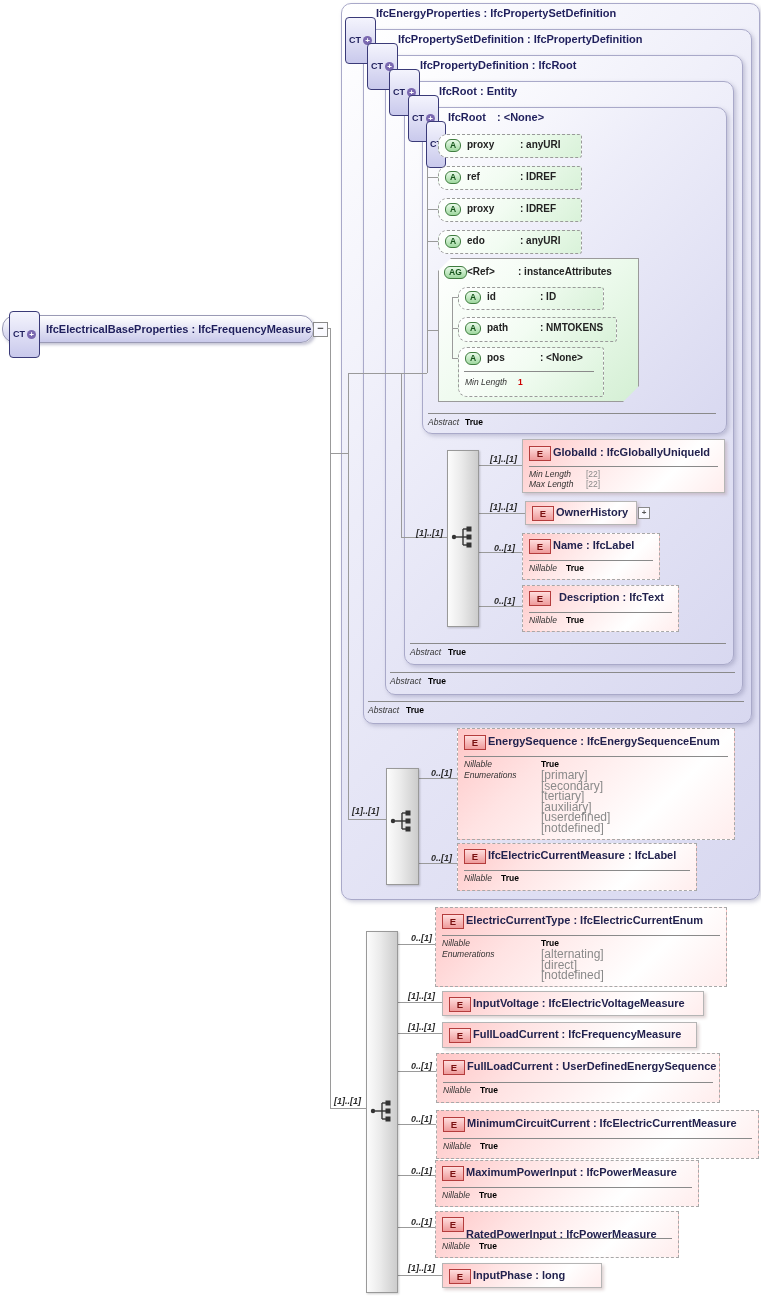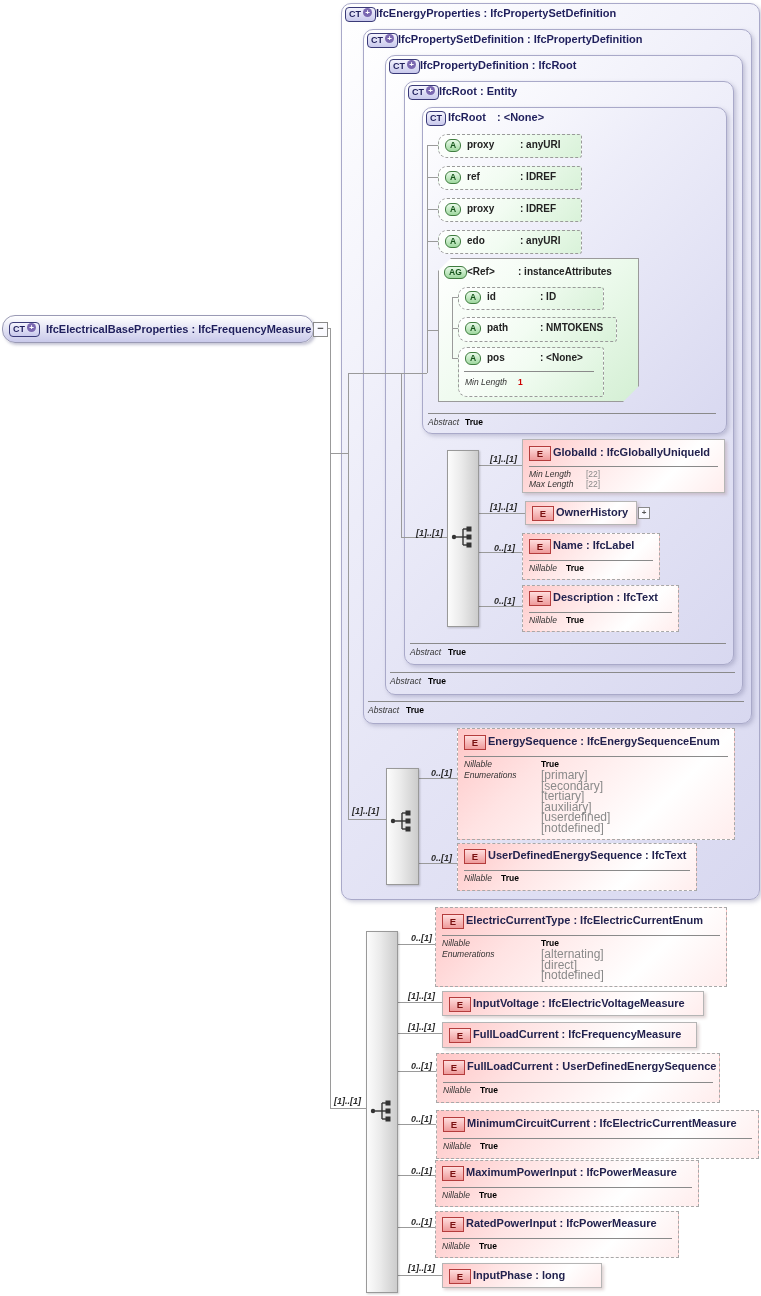--- a/index.html
+++ b/index.html
@@ -4,24 +4,24 @@
 <style>
   html,body{margin:0;padding:0;background:#fff;}
   #stage{position:relative;width:761px;height:1296px;background:#fff;overflow:hidden;
          font-family:"Liberation Sans",sans-serif;}
   .abs{position:absolute;}
   
   .ctbox{position:absolute;border:1px solid #a9a9c9;border-radius:10px;
          background:linear-gradient(135deg,#ffffff 0%,#ededf9 40%,#d8d8f0 100%);
          box-shadow:2px 2px 4px rgba(110,110,150,.35);}
   .hdr{position:absolute;font-size:11px;font-weight:bold;color:#1f1f5c;white-space:nowrap;}
-  .ctbadge{position:absolute;display:flex;align-items:flex-start;gap:2px;height:13px;
-           border:1.5px solid #3a3a78;border-radius:4px;padding:0 3px;
+  .ctbadge{position:absolute;display:flex;align-items:center;gap:2px;height:13px;
+           border:1.5px solid #3a3a78;border-radius:4px;padding:16px 3px;
            background:linear-gradient(#f4f4fd,#c9c9ec);color:#1f1f5c;
-           font-size:9px;font-weight:bold;line-height:13px;}
+           font-size:9px;font-weight:bold;line-height:13px;margin-top:10px;}
   .plusdot{width:9px;height:9px;border-radius:50%;background:#7a68b0;color:#fff;
            font-size:8px;line-height:9px;text-align:center;font-weight:bold;}
   
   .abox{position:absolute;border:1px dashed #9a9a9a;border-radius:9px 3px 3px 9px;
         background:linear-gradient(135deg,#ffffff 0%,#f2fcf2 45%,#d9f2d9 100%);
         display:flex;align-items:center;}
   .agbox{position:absolute;border:1px solid #9a9a9a;
          background:linear-gradient(135deg,#ffffff 0%,#ecfaec 55%,#d4efd4 100%);
          clip-path:polygon(13px 0,100% 0,100% calc(100% - 16px),calc(100% - 16px) 100%,0 100%,0 13px);
          box-shadow:2px 2px 3px rgba(120,150,120,.3);}
@@ -231,21 +231,21 @@
     <span class="ebadge" style="left:6px;top:5px">E</span>
     <span class="ehdr" style="left:30px;top:5px">Name : IfcLabel</span>
     <div class="sep" style="top:26px"></div>
     <span class="flabel" style="left:6px;top:29px">Nillable</span>
     <span class="fvalue" style="left:43px;top:29px">True</span>
   </div>
   <div class="card" style="left:494px;top:543px">0..[1]</div>
 
   <div class="ebox dashed" style="left:522px;top:585px;width:155px;height:45px">
     <span class="ebadge" style="left:6px;top:5px">E</span>
-    <span class="ehdr" style="left:30px;top:5px">Description : IfcText</span>
+    <span class="ehdr" style="left:36px;top:5px">Description : IfcText</span>
     <div class="sep" style="top:26px"></div>
     <span class="flabel" style="left:6px;top:29px">Nillable</span>
     <span class="fvalue" style="left:43px;top:29px">True</span>
   </div>
   <div class="card" style="left:494px;top:596px">0..[1]</div>
 
   <div class="seqbar" style="left:386px;top:768px;width:31px;height:115px"></div>
   <svg class="abs" style="left:390px;top:808px" width="22" height="26">
     <circle cx="3" cy="13" r="2.2" fill="#333"></circle>
     <g stroke="#333" stroke-width="1.4">
@@ -274,21 +274,21 @@
       <div>[tertiary]</div>
       <div>[auxiliary]</div>
       <div>[userdefined]</div>
       <div>[notdefined]</div>
     </div>
   </div>
   <div class="card" style="left:431px;top:768px">0..[1]</div>
 
   <div class="ebox dashed" style="left:457px;top:843px;width:238px;height:46px">
     <span class="ebadge" style="left:6px;top:5px">E</span>
-    <span class="ehdr" style="left:30px;top:5px">UserDefinedEnergySequence : IfcText</span>
+    <span class="ehdr" style="left:30px;top:5px">IfcElectricCurrentMeasure : IfcLabel</span>
     <div class="sep" style="top:26px"></div>
     <span class="flabel" style="left:6px;top:29px">Nillable</span>
     <span class="fvalue" style="left:43px;top:29px">True</span>
   </div>
   <div class="card" style="left:431px;top:853px">0..[1]</div>
 
   <div class="seqbar" style="left:366px;top:931px;width:30px;height:360px"></div>
   <svg class="abs" style="left:370px;top:1098px" width="22" height="26">
     <circle cx="3" cy="13" r="2.2" fill="#333"></circle>
     <g stroke="#333" stroke-width="1.4">
@@ -353,21 +353,21 @@
     <span class="ebadge" style="left:6px;top:5px">E</span>
     <span class="ehdr" style="left:30px;top:5px">MaximumPowerInput : IfcPowerMeasure</span>
     <div class="sep" style="top:26px"></div>
     <span class="flabel" style="left:6px;top:29px">Nillable</span>
     <span class="fvalue" style="left:43px;top:29px">True</span>
   </div>
   <div class="card" style="left:411px;top:1166px">0..[1]</div>
 
   <div class="ebox dashed" style="left:435px;top:1211px;width:242px;height:45px">
     <span class="ebadge" style="left:6px;top:5px">E</span>
-    <span class="ehdr" style="left:30px;top:5px">RatedPowerInput : IfcPowerMeasure</span>
+    <span class="ehdr" style="left:30px;top:16px">RatedPowerInput : IfcPowerMeasure</span>
     <div class="sep" style="top:26px"></div>
     <span class="flabel" style="left:6px;top:29px">Nillable</span>
     <span class="fvalue" style="left:43px;top:29px">True</span>
   </div>
   <div class="card" style="left:411px;top:1217px">0..[1]</div>
 
   <div class="ebox" style="left:442px;top:1263px;width:158px;height:23px">
     <span class="ebadge" style="left:6px;top:5px">E</span>
     <span class="ehdr" style="left:30px;top:5px">InputPhase : long</span>
   </div>

